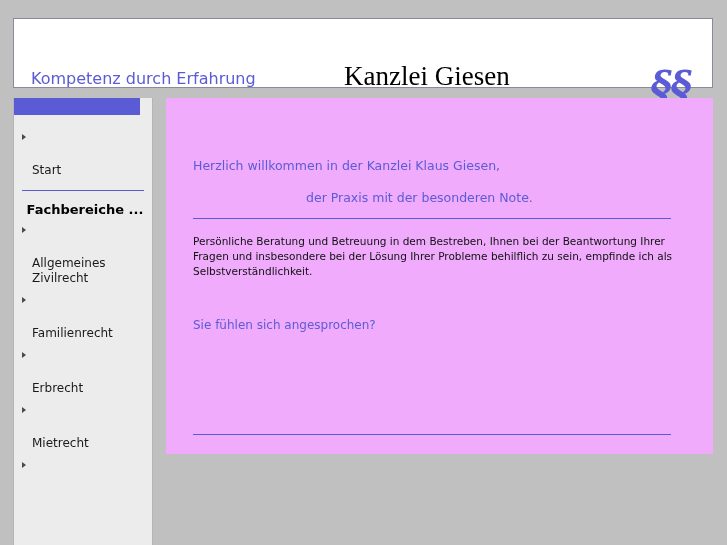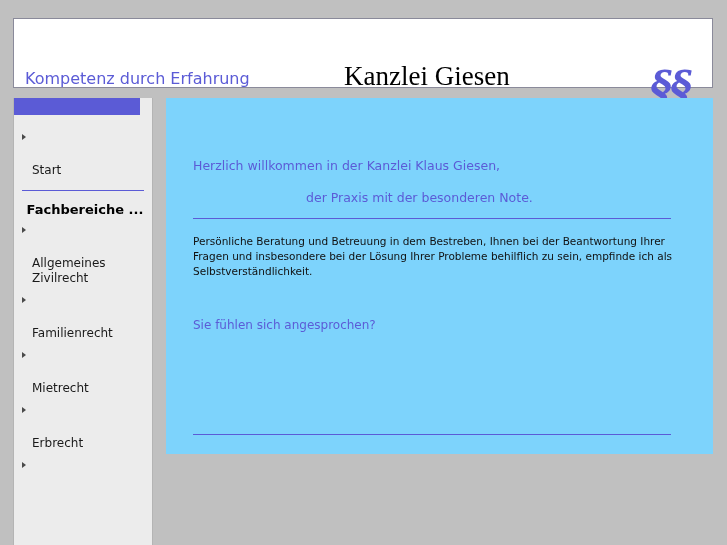--- a/index.html
+++ b/index.html
@@ -25,21 +25,21 @@
     border: 1px solid #8a8a9a;
     box-sizing: border-box;
   }
   .header-inner {
     position: relative;
     width: 100%;
     height: 100%;
   }
   .slogan {
     position: absolute;
-    left: 11px;
+    left: 17px;
     top: 50px;
     font-family: "DejaVu Sans", "Liberation Sans", sans-serif;
     font-size: 16px;
     color: #5b5bd6;
     white-space: nowrap;
   }
   .firm-name {
     position: absolute;
     left: 330px;
     top: 42px;
@@ -119,21 +119,21 @@
     margin: 7px 10px 7px 8px;
   }
 
   
   .content {
     position: absolute;
     left: 166px;
     top: 98px;
     width: 547px;
     height: 356px;
-    background: #7dd3fc;
+    background: #f0abfc;
     box-sizing: border-box;
   }
   .welcome-1 {
     position: absolute;
     left: 27px;
     top: 60px;
     font-size: 12.5px;
     color: #5b5bd6;
     white-space: nowrap;
   }
@@ -210,25 +210,25 @@
       <span class="bullet"></span>
       <span>Allgemeines
 Zivilrecht</span>
     </div>
     <div class="nav-item">
       <span class="bullet"></span>
       <span>Familienrecht</span>
     </div>
     <div class="nav-item">
       <span class="bullet"></span>
+      <span>Erbrecht</span>
+    </div>
+    <div class="nav-item">
+      <span class="bullet"></span>
       <span>Mietrecht</span>
-    </div>
-    <div class="nav-item">
-      <span class="bullet"></span>
-      <span>Erbrecht</span>
     </div>
     <div class="nav-item">
       <span class="bullet"></span>
       
     </div>
 
   </div>
 </div>
 
 <div class="content">

